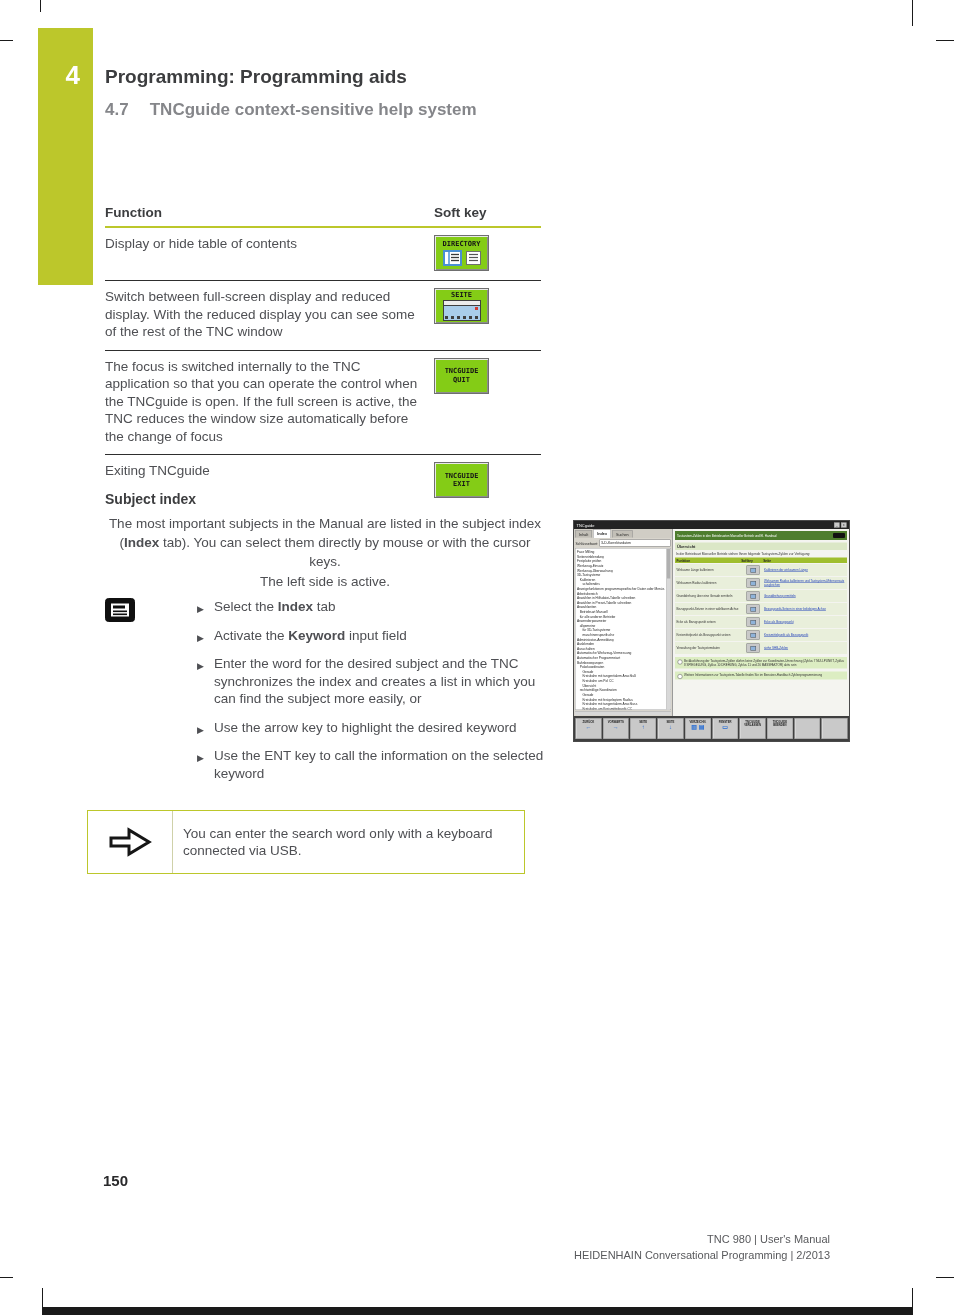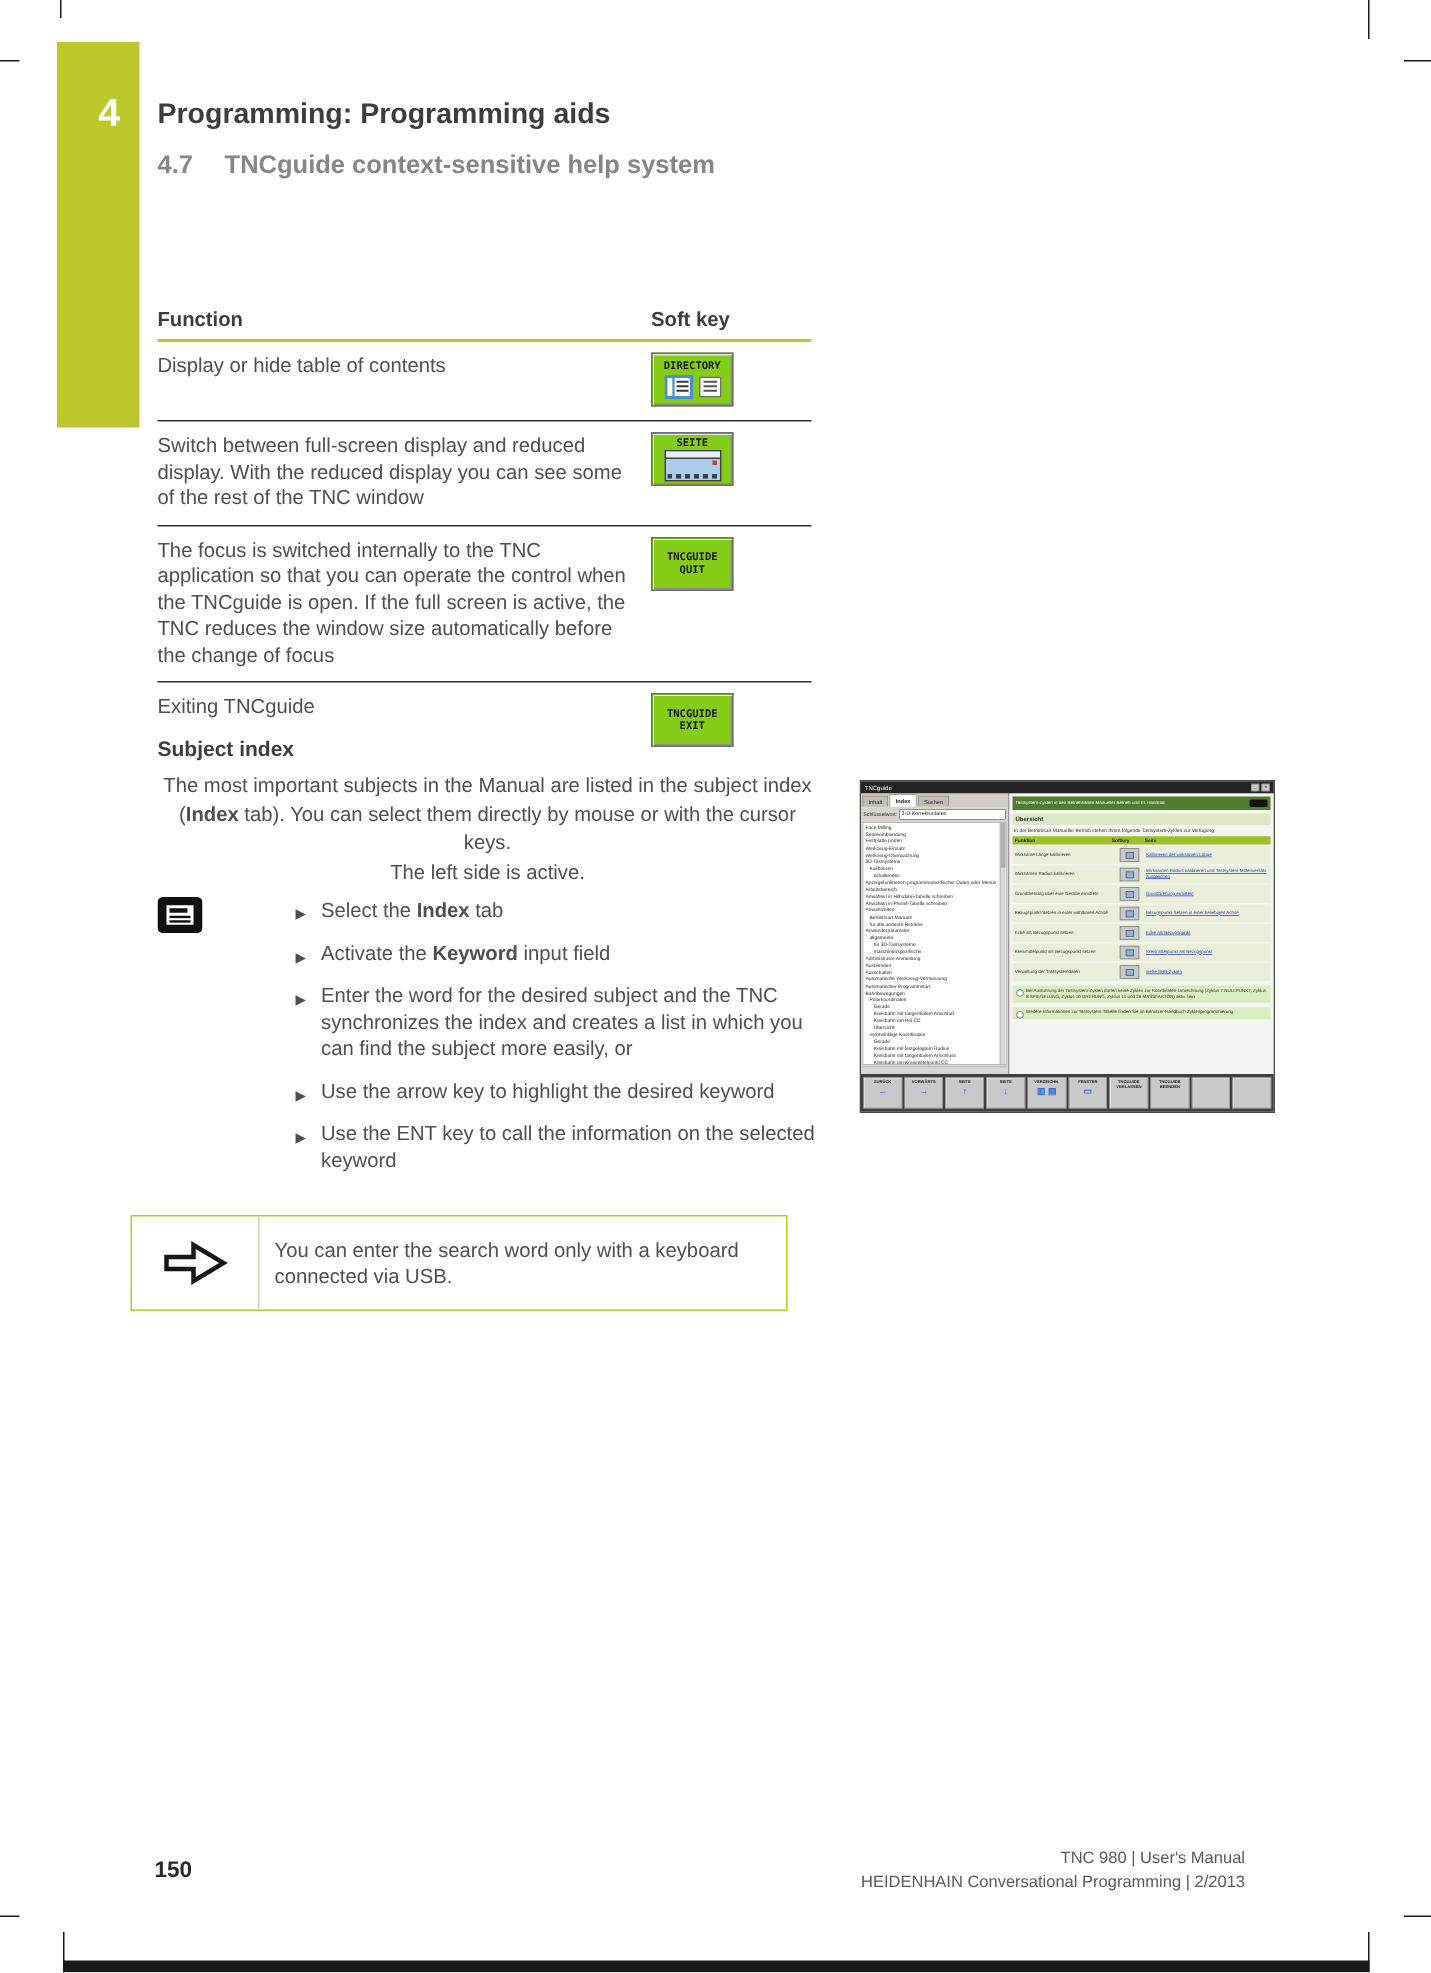--- a/index.html
+++ b/index.html
@@ -50,21 +50,21 @@
   .step { position:relative; padding-left:17px; margin-bottom:11px; line-height:17.5px; }
   .step .tri { position:absolute; left:0; top:3px; font-size:9px; color:#4e4f53; }
 
   
   .notebox { position:absolute; left:87px; top:810px; width:438px; height:64px; border:1px solid #bcc72b;
              display:flex; align-items:stretch; box-sizing:border-box; }
   .note-iconcol { width:84px; display:flex; align-items:center; justify-content:center; border-right:1px solid #cfd1a9; }
   .note-text { flex:1; display:flex; align-items:center; padding-left:10px; font-size:13.5px; color:#4e4f53; line-height:17.5px; padding-right:8px; }
 
   
-  .pagenum { position:absolute; left:103px; top:1238px; font-size:15px; font-weight:bold; color:#29292b; }
+  .pagenum { position:absolute; left:103px; top:1172px; font-size:15px; font-weight:bold; color:#29292b; }
   .footer-right { position:absolute; right:124px; top:1232px; text-align:right; font-size:11px; color:#58595c; line-height:15.5px; }
 
   
   .thumb { position:absolute; left:573px; top:520px; width:277px; height:222px; overflow:hidden; }
   .thumb-scale { width:554px; height:444px; transform:scale(0.5); transform-origin:0 0;
                  background:#d8d5cd; border:2px solid #4a4a4a; box-sizing:border-box;
                  display:flex; flex-direction:column; }
   .t-titlebar { height:16px; background:#232323; color:#fff; font-size:8px; display:flex; align-items:center; padding:0 5px; flex:0 0 auto; }
   .t-titlebar .t-ctrls { margin-left:auto; display:flex; gap:3px; }
   .t-ctrl { width:9px; height:8px; background:#c9c9c9; border:1px solid #888; font-size:6px; line-height:7px; text-align:center; color:#222; }

